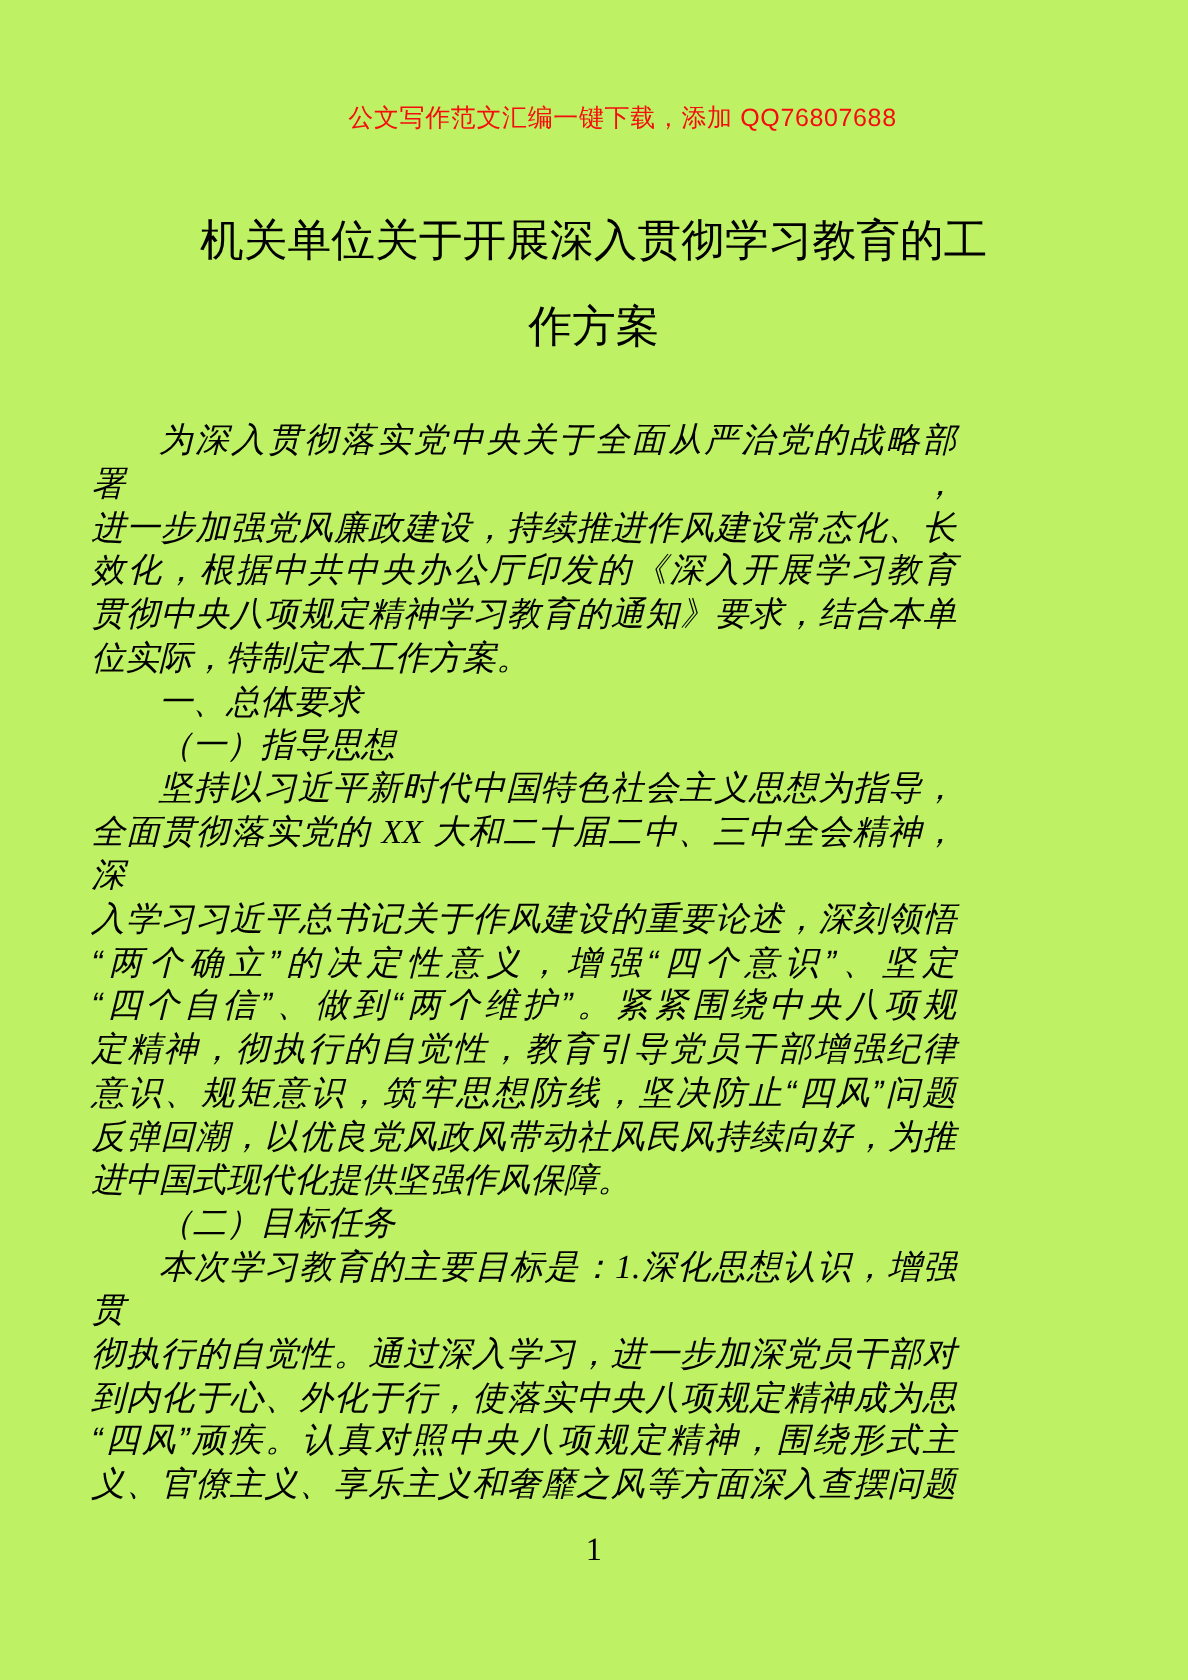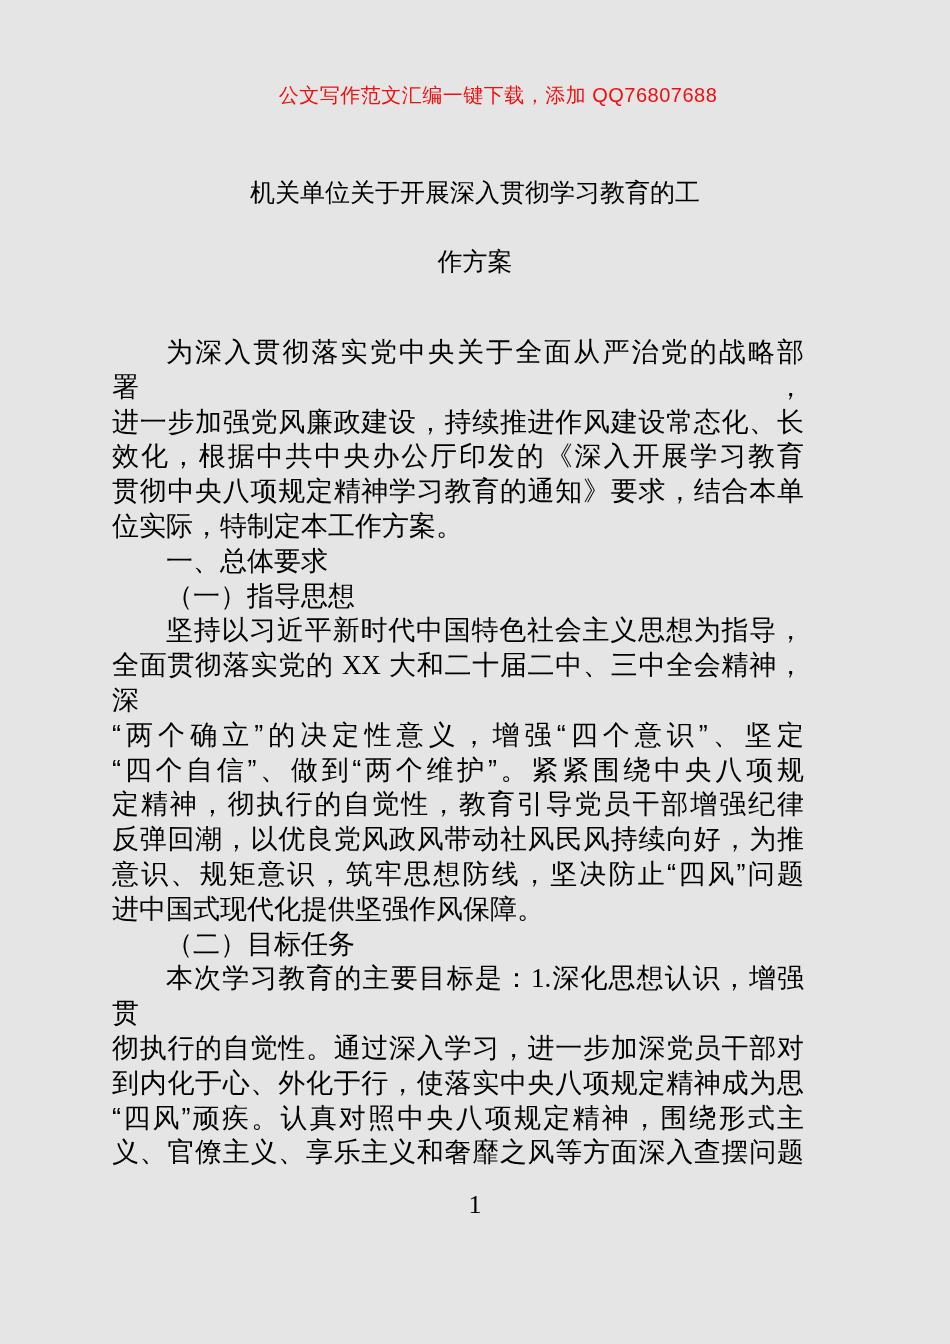--- a/index.html
+++ b/index.html
@@ -4,45 +4,46 @@
 <style>
   html, body {
     margin: 0;
     padding: 0;
     background: #ffffff;
   }
   .page {
     position: relative;
     width: 950px;
     height: 1344px;
-    background: #e5e5e5;
+    background: #bef264;
     overflow: hidden;
     font-family: "Liberation Sans", "DejaVu Sans", sans-serif;
     color: #000000;
   }
   .promo {
     margin-top: 84px;
     padding-left: 46px;          
     text-align: center;
     font-size: 20px;
     line-height: 22px;
     letter-spacing: 0.5px;
   }
   .title {
     margin-top: 52px;
     text-align: center;
-    font-size: 25px;
+    font-size: 35px;
     line-height: 69px;
     font-weight: 400;
     color: #000000;
   }
   .doc-body {
     margin-top: 39px;
-    margin-left: 112px;
+    margin-left: 73px;
     width: 692px;
+    font-style: italic;
   }
   .line {
     font-size: 27px;
     line-height: 34.8px;
     text-align: justify;
     color: #000000;
   }
   .line.jl {
     text-align-last: justify;
   }
@@ -76,25 +77,26 @@
   <div class="doc-body">
       <div class="line ind jl"><span>为深入贯彻落实党中央关于全面从严治党的战略部署，</span></div>
       <div class="line jl"><span>进一步加强党风廉政建设，持续推进作风建设常态化、长</span></div>
       <div class="line jl"><span>效化，根据中共中央办公厅印发的《深入开展学习教育</span></div>
       <div class="line jl"><span>贯彻中央八项规定精神学习教育的通知》要求，结合本单</span></div>
       <div class="line"><span>位实际，特制定本工作方案。</span></div>
       <div class="line ind"><span>一、总体要求</span></div>
       <div class="line ind"><span>（一）指导思想</span></div>
       <div class="line ind jl"><span>坚持以习近平新时代中国特色社会主义思想为指导，</span></div>
       <div class="line jl"><span>全面贯彻落实党的 </span><span class="latin">XX</span><span> 大和二十届二中、三中全会精神，深</span></div>
+      <div class="line jl"><span>入学习习近平总书记关于作风建设的重要论述，深刻领悟</span></div>
       <div class="line jl"><span>“两个确立”的决定性意义，增强“四个意识”、坚定</span></div>
       <div class="line jl"><span>“四个自信”、做到“两个维护”。紧紧围绕中央八项规</span></div>
       <div class="line jl"><span>定精神，彻执行的自觉性，教育引导党员干部增强纪律</span></div>
+      <div class="line jl"><span>意识、规矩意识，筑牢思想防线，坚决防止“四风”问题</span></div>
       <div class="line jl"><span>反弹回潮，以优良党风政风带动社风民风持续向好，为推</span></div>
-      <div class="line jl"><span>意识、规矩意识，筑牢思想防线，坚决防止“四风”问题</span></div>
       <div class="line"><span>进中国式现代化提供坚强作风保障。</span></div>
       <div class="line ind"><span>（二）目标任务</span></div>
       <div class="line ind jl"><span>本次学习教育的主要目标是：</span><span class="latin">1.</span><span>深化思想认识，增强贯</span></div>
       <div class="line jl"><span>彻执行的自觉性。通过深入学习，进一步加深党员干部对</span></div>
       <div class="line jl"><span>到内化于心、外化于行，使落实中央八项规定精神成为思</span></div>
       <div class="line jl"><span>“四风”顽疾。认真对照中央八项规定精神，围绕形式主</span></div>
       <div class="line jl"><span>义、官僚主义、享乐主义和奢靡之风等方面深入查摆问题</span></div>
     </div>
 
   <div class="footer">1</div>

